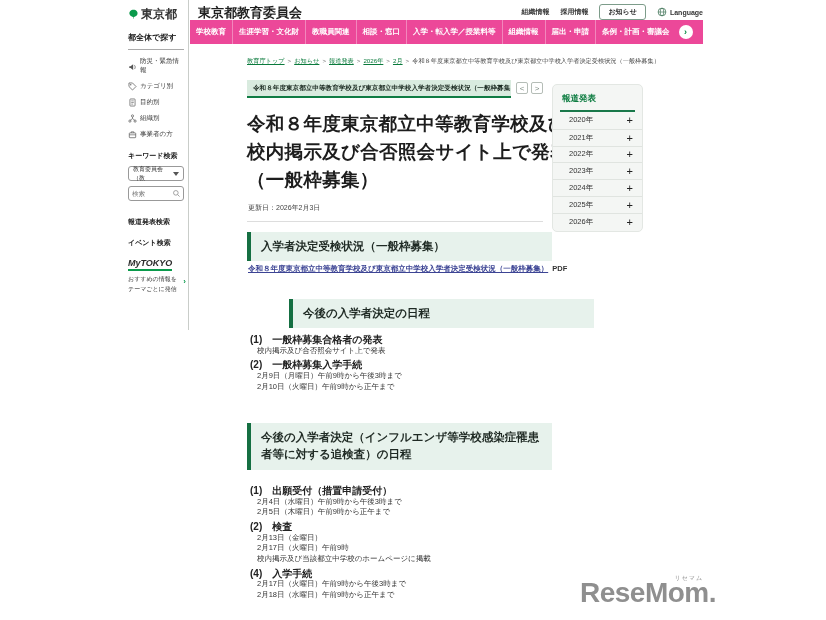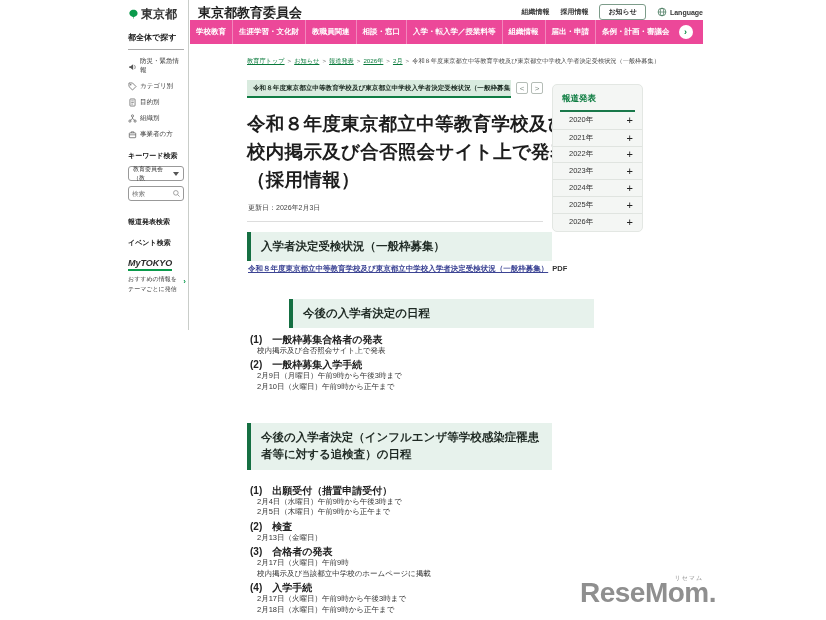--- a/index.html
+++ b/index.html
@@ -237,21 +237,21 @@
 
 <div id="pill">令和８年度東京都立中等教育学校及び東京都立中学校入学者決定受検状況（一般枠募集）</div>
 <div id="pager-btns">
   <span class="pager-btn">&lt;</span>
   <span class="pager-btn">&gt;</span>
 </div>
 
 <h1 id="h1">
   <div>令和８年度東京都立中等教育学校及び</div>
   <div>校内掲示及び合否照会サイト上で発表</div>
-  <div>（採用情報）</div>
+  <div>（一般枠募集）</div>
 </h1>
 <div id="updated">更新日：2026年2月3日</div>
 <div id="divider"></div>
 
 <div id="sec1-h" class="sec-h">入学者決定受検状況（一般枠募集）</div>
 <div id="pdf-line">
   <a>令和８年度東京都立中等教育学校及び東京都立中学校入学者決定受検状況（一般枠募集）</a>
   <span class="sfx">PDF</span>
 </div>
 
@@ -264,21 +264,20 @@
   <div class="sched-line">2月10日（火曜日）午前9時から正午まで</div>
 </div>
 
 <div id="sec3-h" class="sec-h">今後の入学者決定（インフルエンザ等学校感染症罹患者等に対する追検査）の日程</div>
 <div id="sched2" class="sched">
   <div class="sched-label">(1)　出願受付（措置申請受付）</div>
   <div class="sched-line">2月4日（水曜日）午前9時から午後3時まで</div>
   <div class="sched-line">2月5日（木曜日）午前9時から正午まで</div>
   <div class="sched-label">(2)　検査</div>
   <div class="sched-line">2月13日（金曜日）</div>
-  <div class="sched-label">(3)　合格者の発表</div>
   <div class="sched-line">2月17日（火曜日）午前9時</div>
   <div class="sched-line">校内掲示及び当該都立中学校のホームページに掲載</div>
   <div class="sched-label">(4)　入学手続</div>
   <div class="sched-line">2月17日（火曜日）午前9時から午後3時まで</div>
   <div class="sched-line">2月18日（水曜日）午前9時から正午まで</div>
 </div>
 
 <div id="press-box">
   <div class="press-title">報道発表</div>
   <div class="press-underline"></div>

